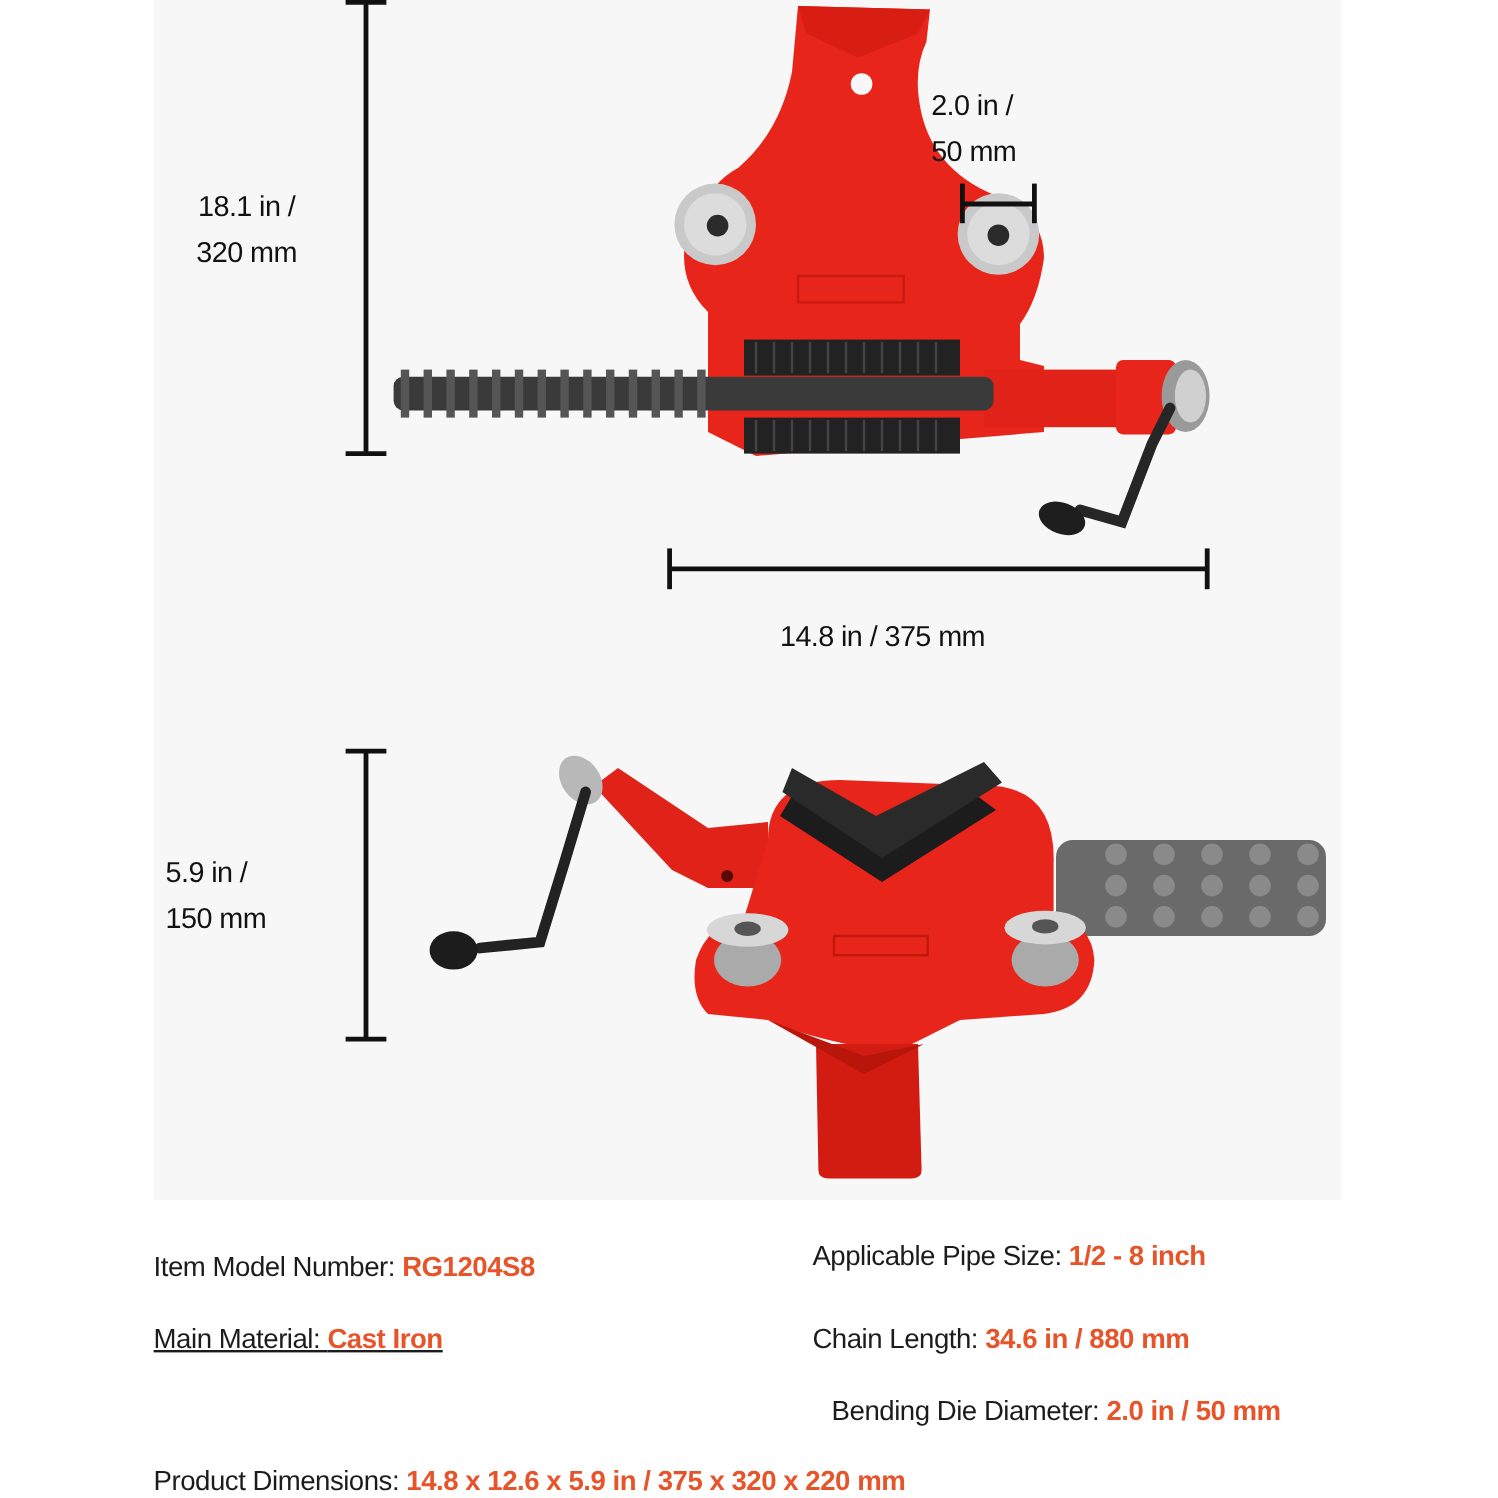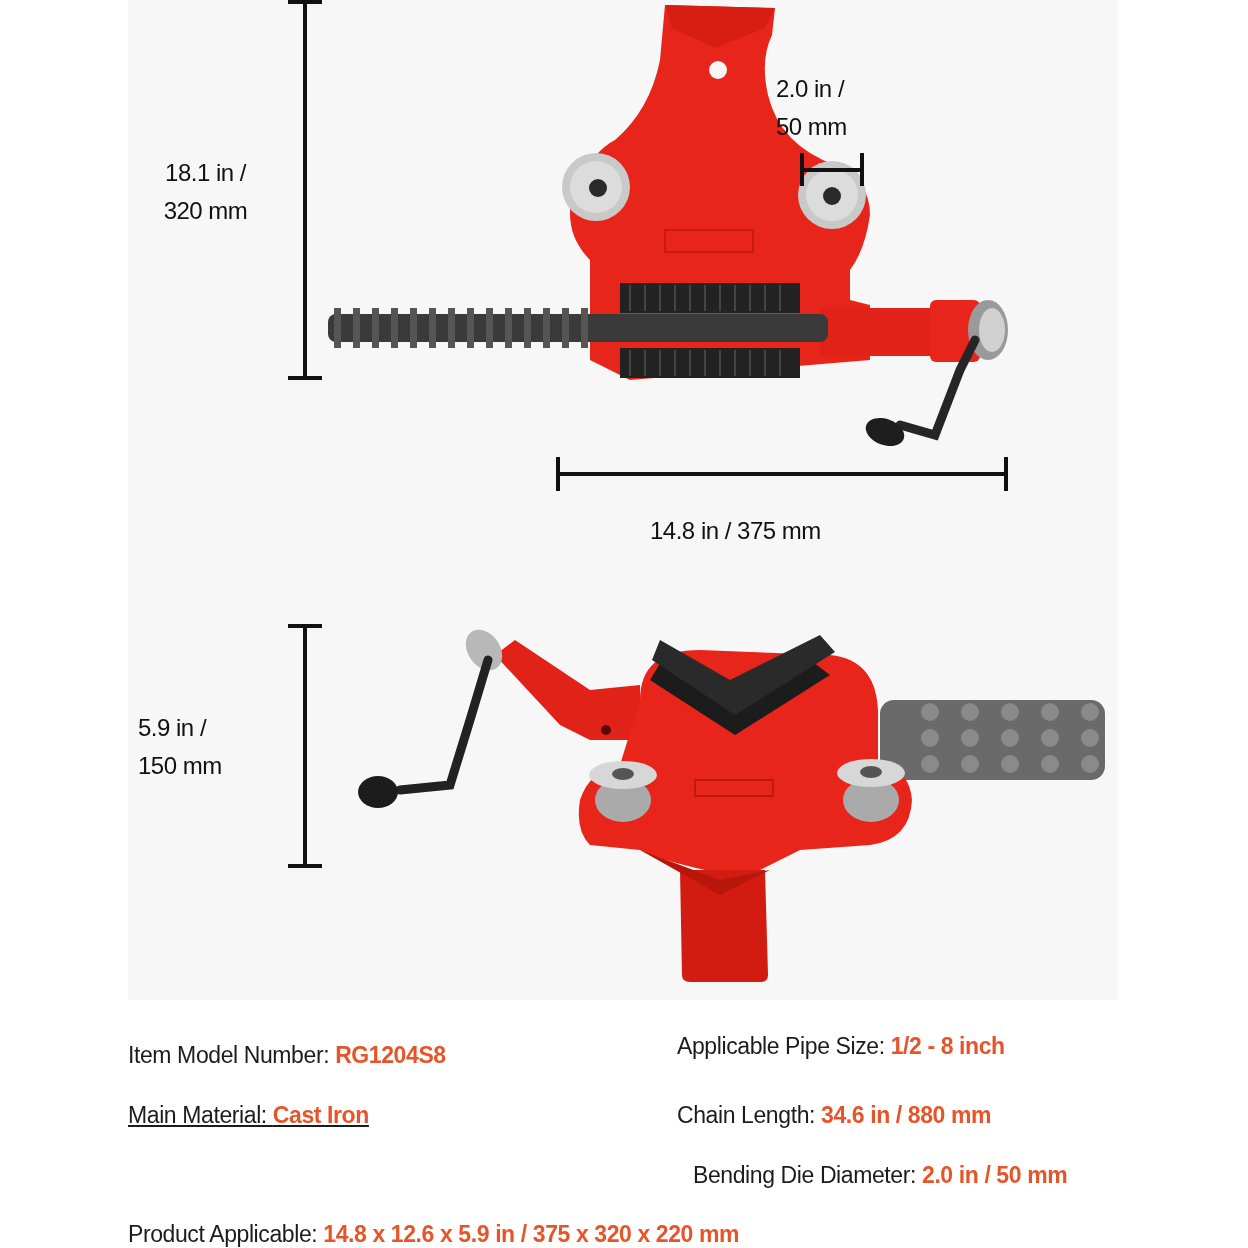--- a/index.html
+++ b/index.html
@@ -170,21 +170,21 @@
 </div>
 
 <div class="specs">
   <div class="spec" style="left:128px; top:1040px;">
     <span>Item Model Number: </span><span class="v">RG1204S8</span>
   </div>
   <div class="spec" style="left:128px; top:1100px;text-decoration:underline;">
     <span>Main Material: </span><span class="v">Cast Iron</span>
   </div>
   <div class="spec" style="left:128px; top:1219px;">
-    <span>Product Applicable: </span><span class="v">14.8 x 12.6 x 5.9 in / 375 x 320 x 220 mm</span>
+    <span>Product Dimensions: </span><span class="v">14.8 x 12.6 x 5.9 in / 375 x 320 x 220 mm</span>
   </div>
   <div class="spec" style="left:677px; top:1031px;">
     <span>Applicable Pipe Size: </span><span class="v">1/2 - 8 inch</span>
   </div>
   <div class="spec" style="left:677px; top:1100px;">
     <span>Chain Length: </span><span class="v">34.6 in / 880 mm</span>
   </div>
   <div class="spec" style="left:677px; top:1160px;margin-left:16px;">
     <span>Bending Die Diameter: </span><span class="v">2.0 in / 50 mm</span>
   </div>

